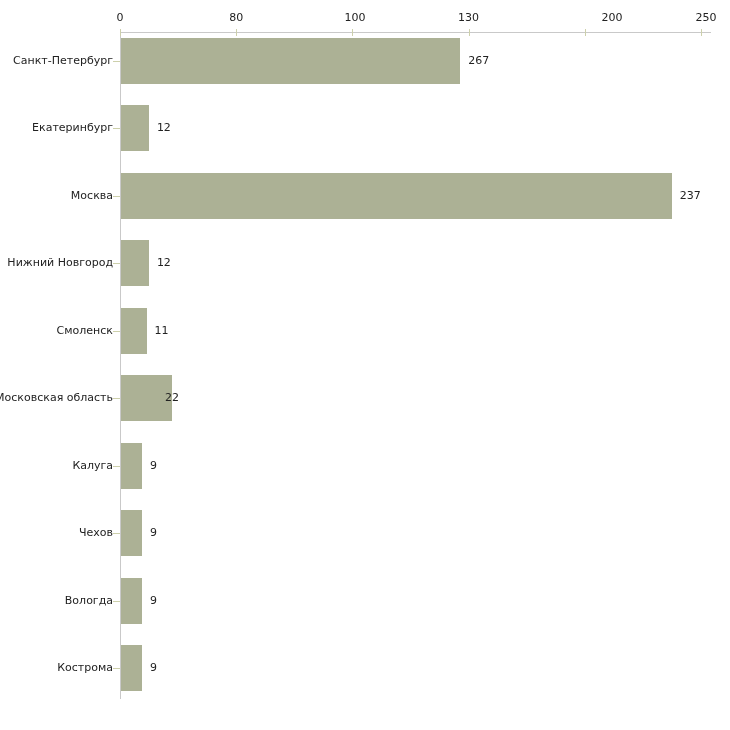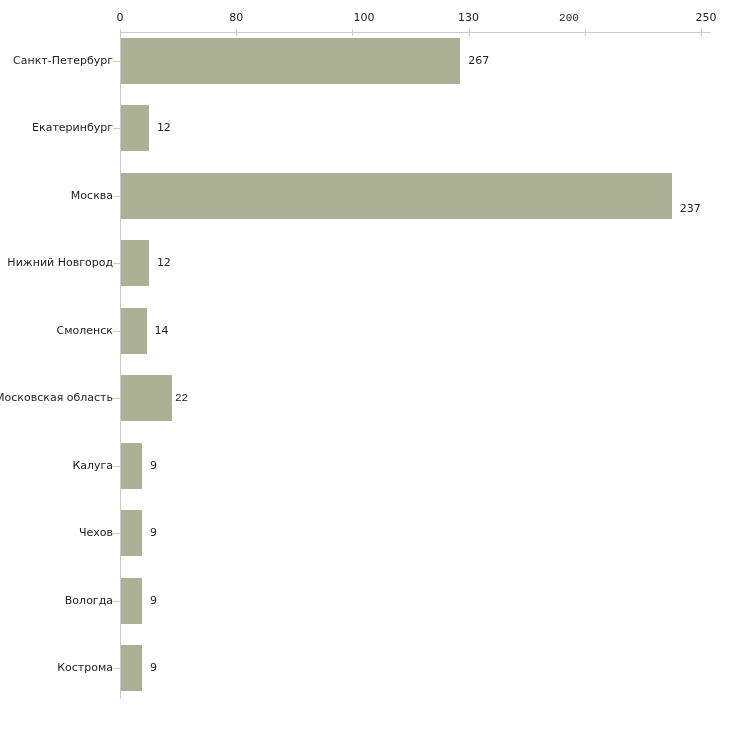--- a/index.html
+++ b/index.html
@@ -20,51 +20,51 @@
 <body>
 
 <div class="chart">
   <div class="x-axis-line"></div>
   <div class="y-axis-line"></div>
 <div class="xtick" style="left: 120px;"></div>
     <div class="xtick-label" style="left: 120px;">0</div>
     <div class="xtick" style="left: 236.2px;"></div>
     <div class="xtick-label" style="left: 236.2px;">80</div>
     <div class="xtick" style="left: 352.4px;"></div>
-    <div class="xtick-label" style="left: 364px;">100</div>
+    <div class="xtick-label" style="left: 355px;">100</div>
     <div class="xtick" style="left: 468.6px;"></div>
     <div class="xtick-label" style="left: 468.6px;">130</div>
     <div class="xtick" style="left: 584.8px;"></div>
-    <div class="xtick-label" style="left: 569px; font-family: Liberation Mono, monospace;">200</div>
+    <div class="xtick-label" style="left: 612px;">200</div>
     <div class="xtick" style="left: 701px;"></div>
     <div class="xtick-label" style="left: 706px;">250</div>
     <div class="cat-label" style="top: 53.5px;">Санкт-Петербург</div>
     <div class="ytick" style="top: 60.5px;"></div>
     <div class="bar" style="top: 37.5px; width: 339.304px;"></div>
     <div class="val-label" style="top: 53.5px; left: 468.304px;">267</div>
     <div class="cat-label" style="top: 121px;">Екатеринбург</div>
     <div class="ytick" style="top: 128px;"></div>
     <div class="bar" style="top: 105px; width: 27.888px;"></div>
     <div class="val-label" style="top: 121px; left: 156.888px;">12</div>
     <div class="cat-label" style="top: 188.5px;">Москва</div>
     <div class="ytick" style="top: 195.5px;"></div>
     <div class="bar" style="top: 172.5px; width: 550.788px;"></div>
-    <div class="val-label" style="top: 188.5px; left: 679.788px; margin-top: 13px;">237</div>
+    <div class="val-label" style="top: 188.5px; left: 679.788px;">237</div>
     <div class="cat-label" style="top: 256px;">Нижний Новгород</div>
     <div class="ytick" style="top: 263px;"></div>
     <div class="bar" style="top: 240px; width: 27.888px;"></div>
     <div class="val-label" style="top: 256px; left: 156.888px;">12</div>
     <div class="cat-label" style="top: 323.5px;">Смоленск</div>
     <div class="ytick" style="top: 330.5px;"></div>
     <div class="bar" style="top: 307.5px; width: 25.564px;"></div>
-    <div class="val-label" style="top: 323.5px; left: 154.564px;">14</div>
+    <div class="val-label" style="top: 323.5px; left: 154.564px;">11</div>
     <div class="cat-label" style="top: 391px;">Московская область</div>
     <div class="ytick" style="top: 398px;"></div>
     <div class="bar" style="top: 375px; width: 51.128px;"></div>
-    <div class="val-label" style="top: 391px; left: 175px; font-family: Liberation Mono, monospace;">22</div>
+    <div class="val-label" style="top: 391px; left: 165px;">22</div>
     <div class="cat-label" style="top: 458.5px;">Калуга</div>
     <div class="ytick" style="top: 465.5px;"></div>
     <div class="bar" style="top: 442.5px; width: 20.916px;"></div>
     <div class="val-label" style="top: 458.5px; left: 149.916px;">9</div>
     <div class="cat-label" style="top: 526px;">Чехов</div>
     <div class="ytick" style="top: 533px;"></div>
     <div class="bar" style="top: 510px; width: 20.916px;"></div>
     <div class="val-label" style="top: 526px; left: 149.916px;">9</div>
     <div class="cat-label" style="top: 593.5px;">Вологда</div>
     <div class="ytick" style="top: 600.5px;"></div>

